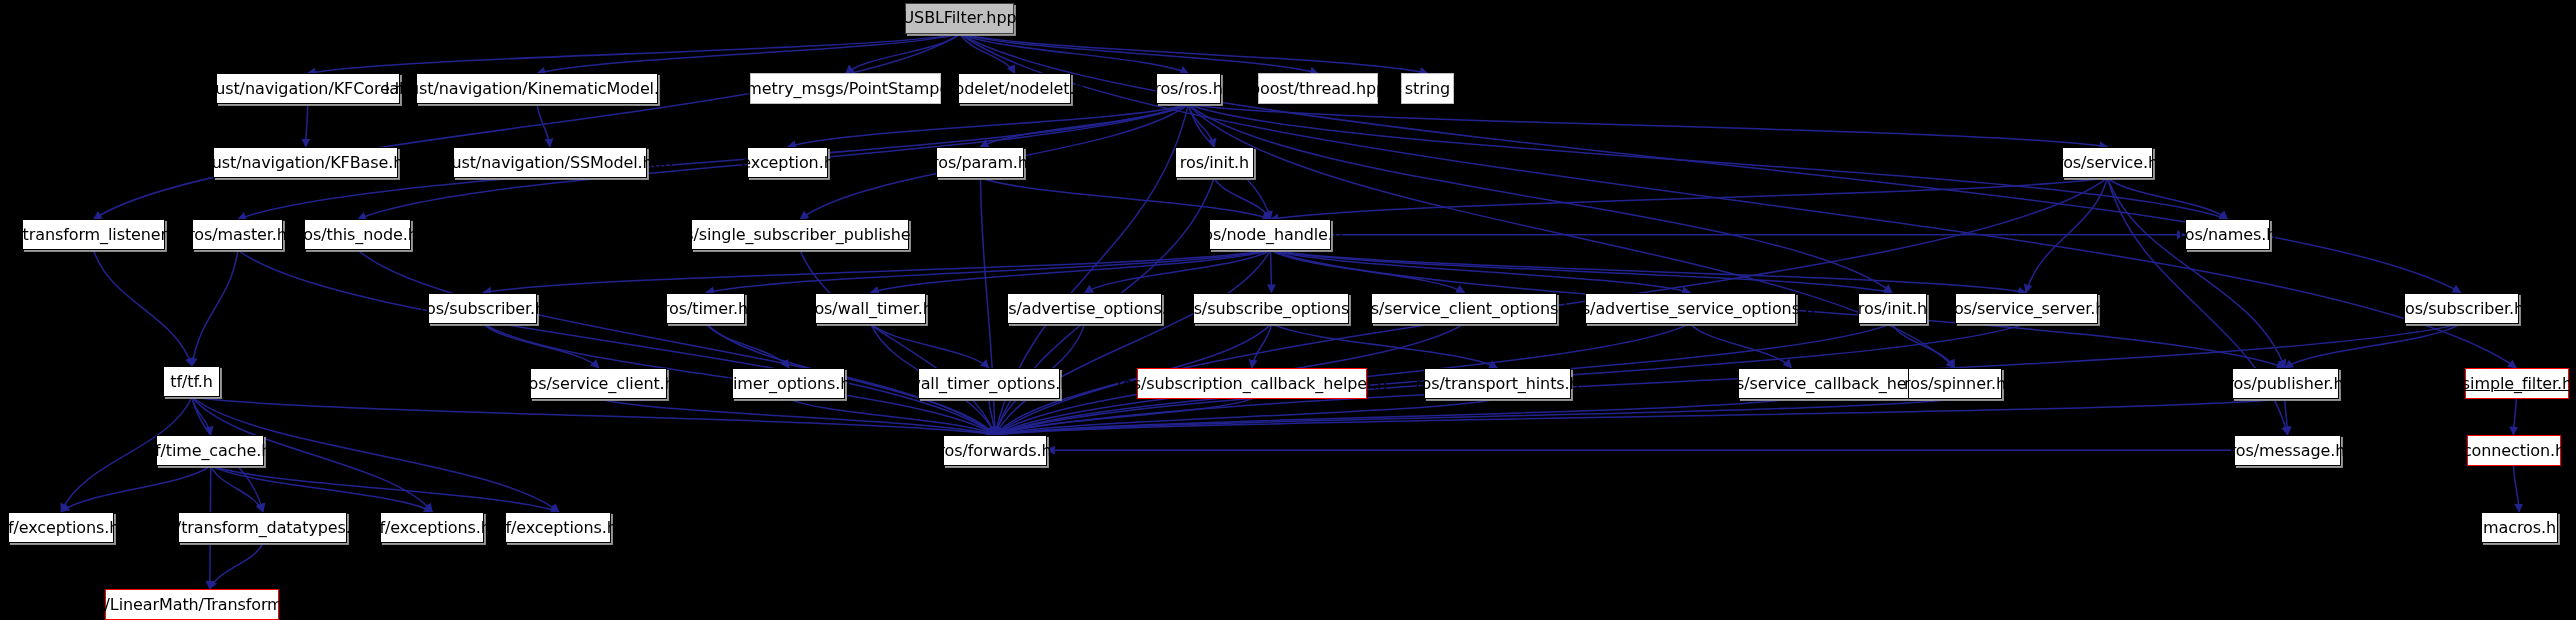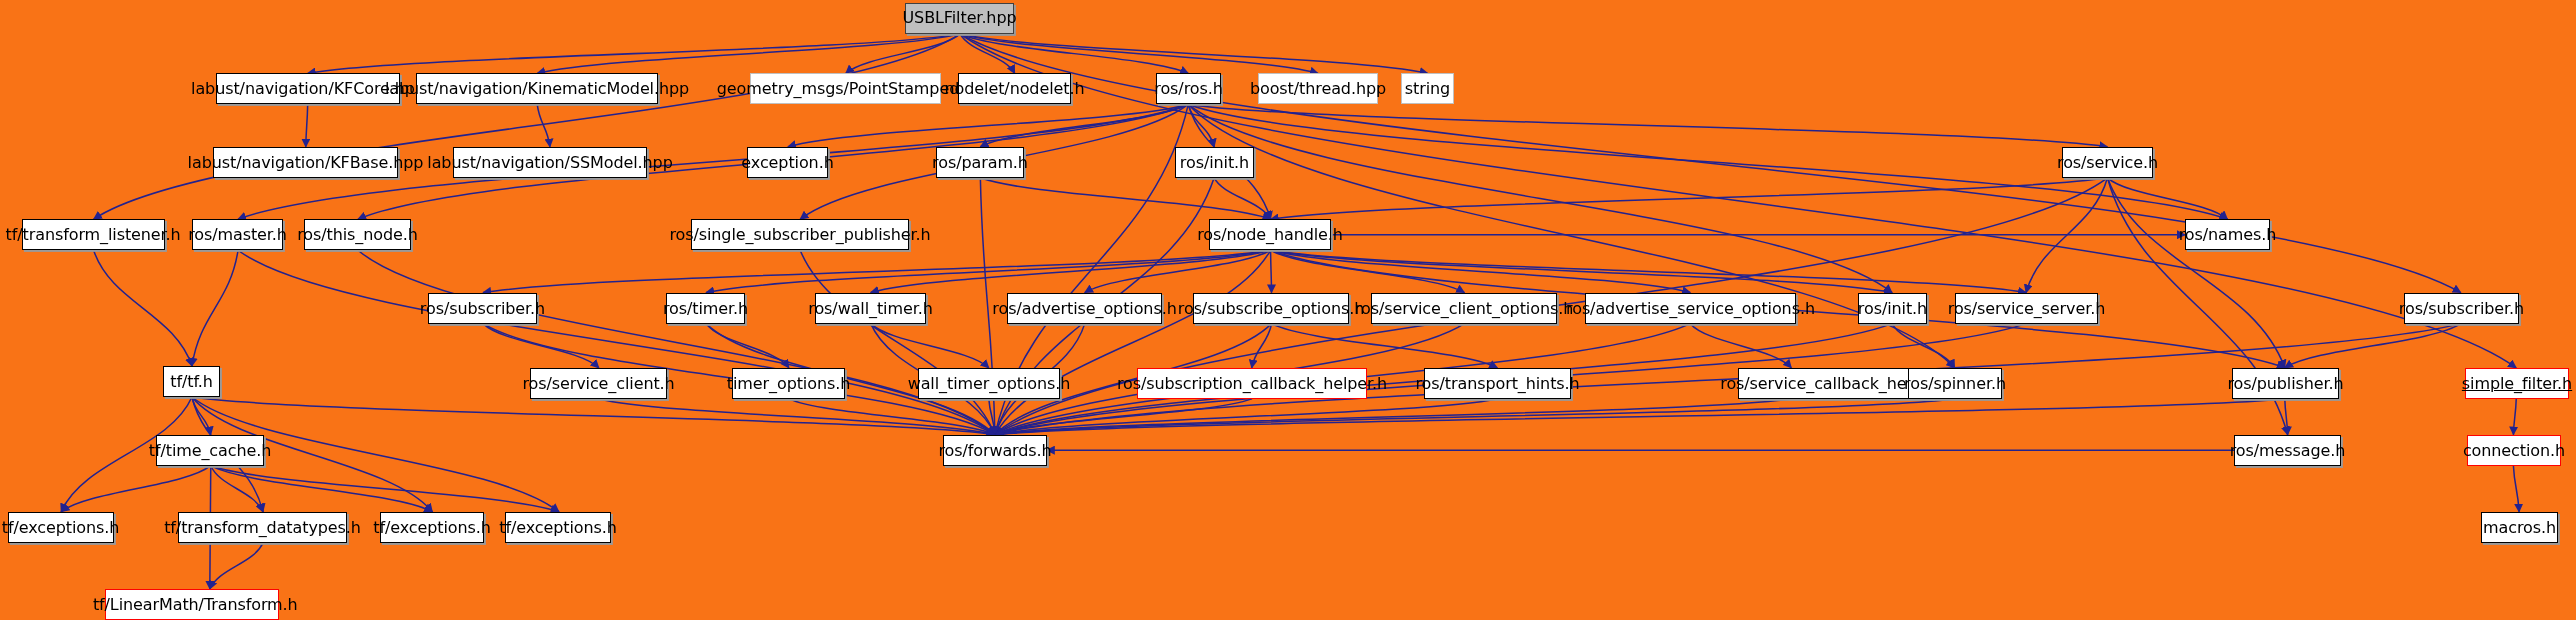--- a/index.html
+++ b/index.html
@@ -1,20 +1,20 @@
 <!DOCTYPE html>
 <html style="font-size:15px"><head>
 <meta charset="utf-8">
 <style>
   html,body{margin:0;padding:0;background:#ffffff;}
   #canvas{
     position:relative;
     width:2576px;
     height:620px;
-    background:#f97316;
+    background:#000000;
     font-family:"DejaVu Sans", sans-serif;
     overflow:hidden;
   }
   #edges{position:absolute;left:0;top:0;width:2576px;height:620px;pointer-events:none;}
   .node{
     position:absolute;
     box-sizing:border-box;
     display:flex;
     align-items:center;
     justify-content:center;

